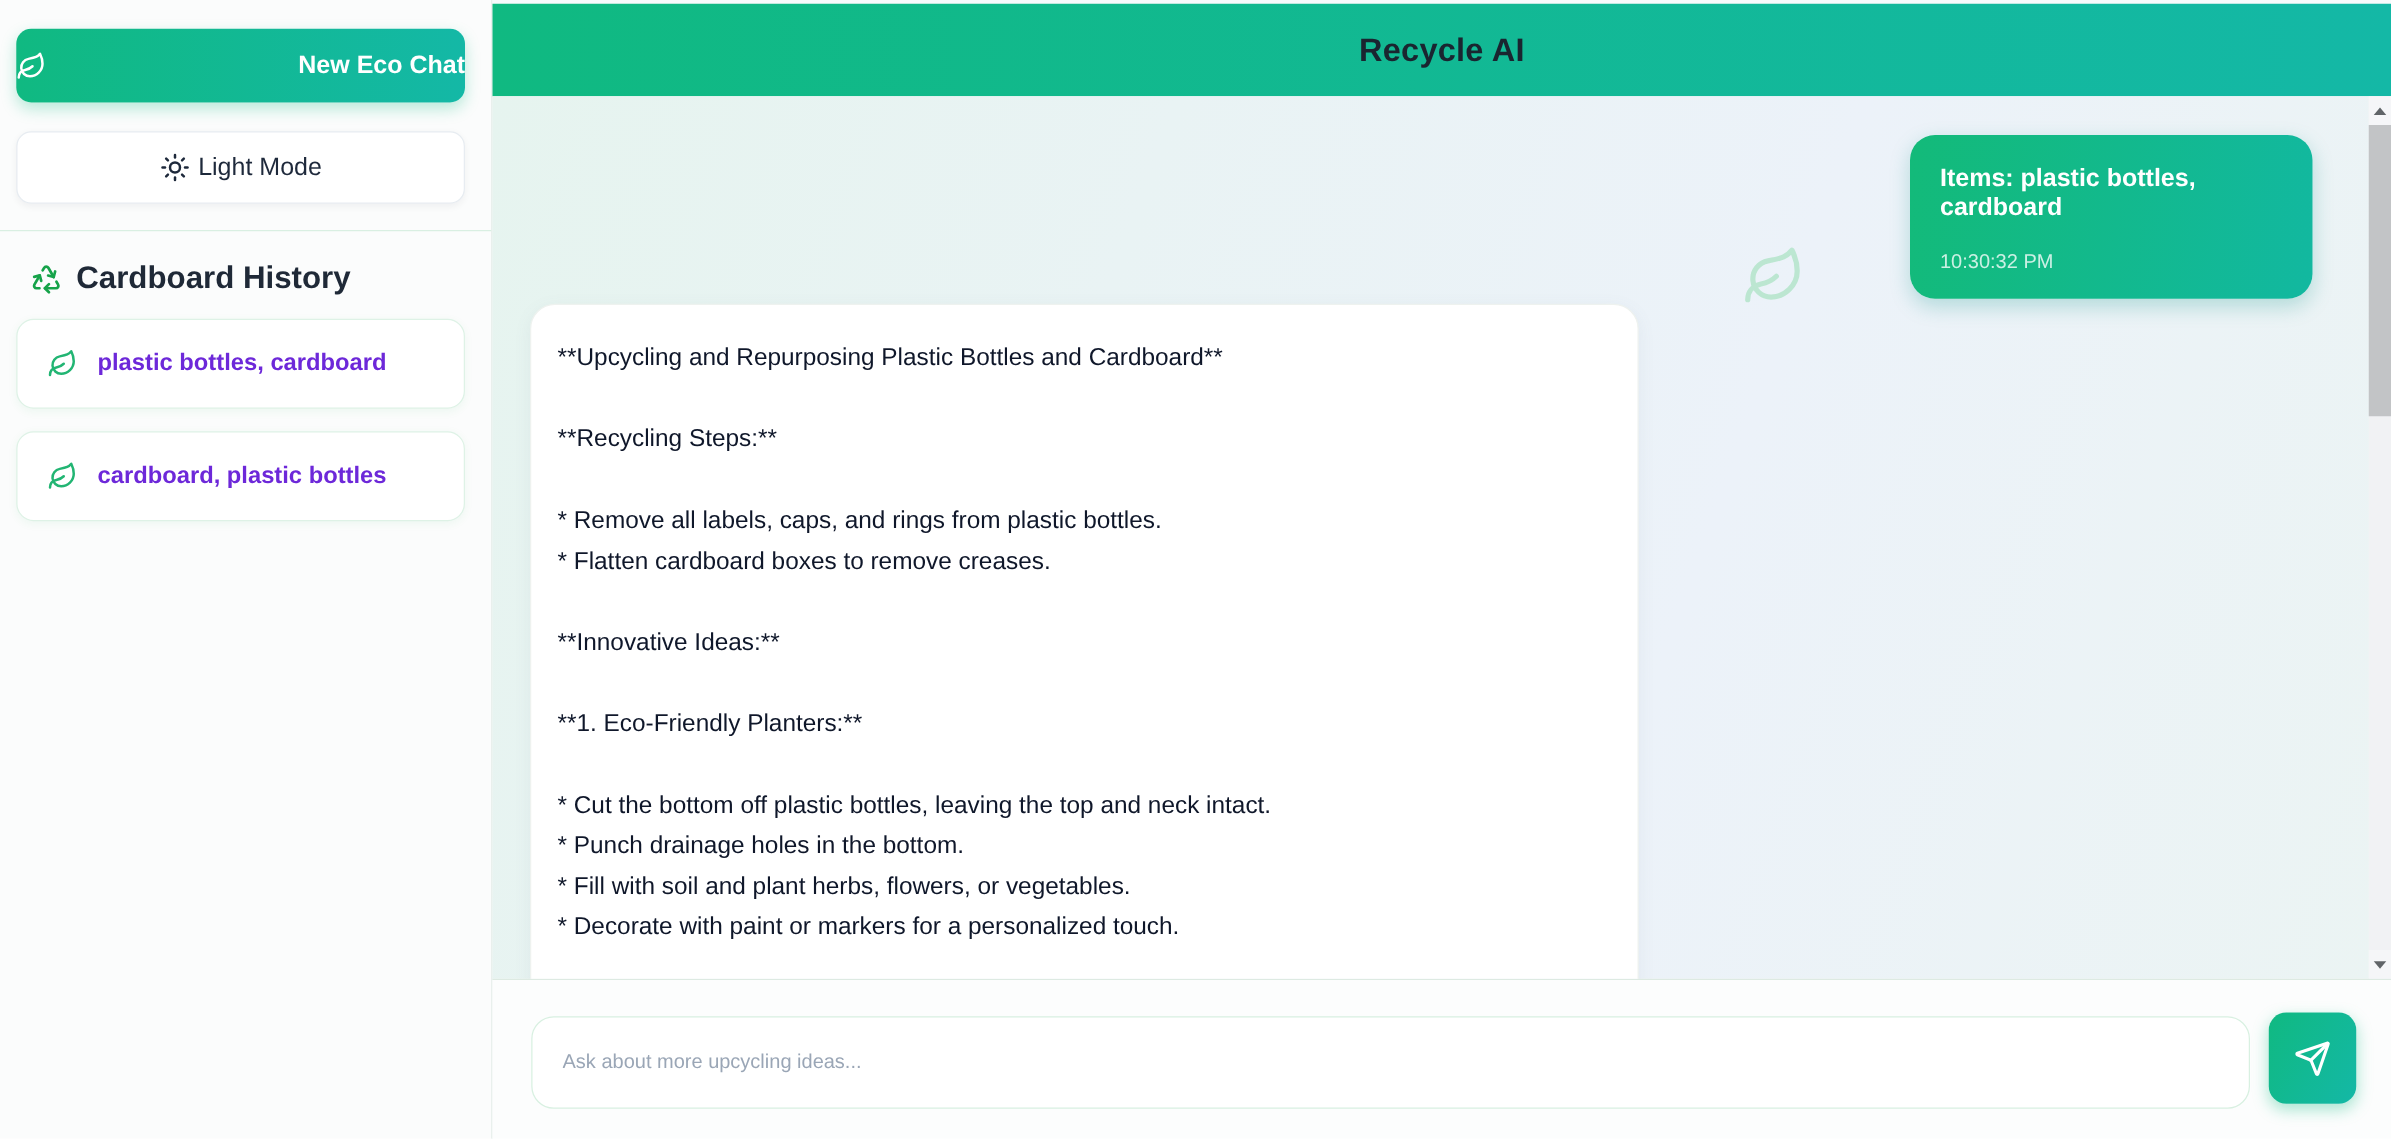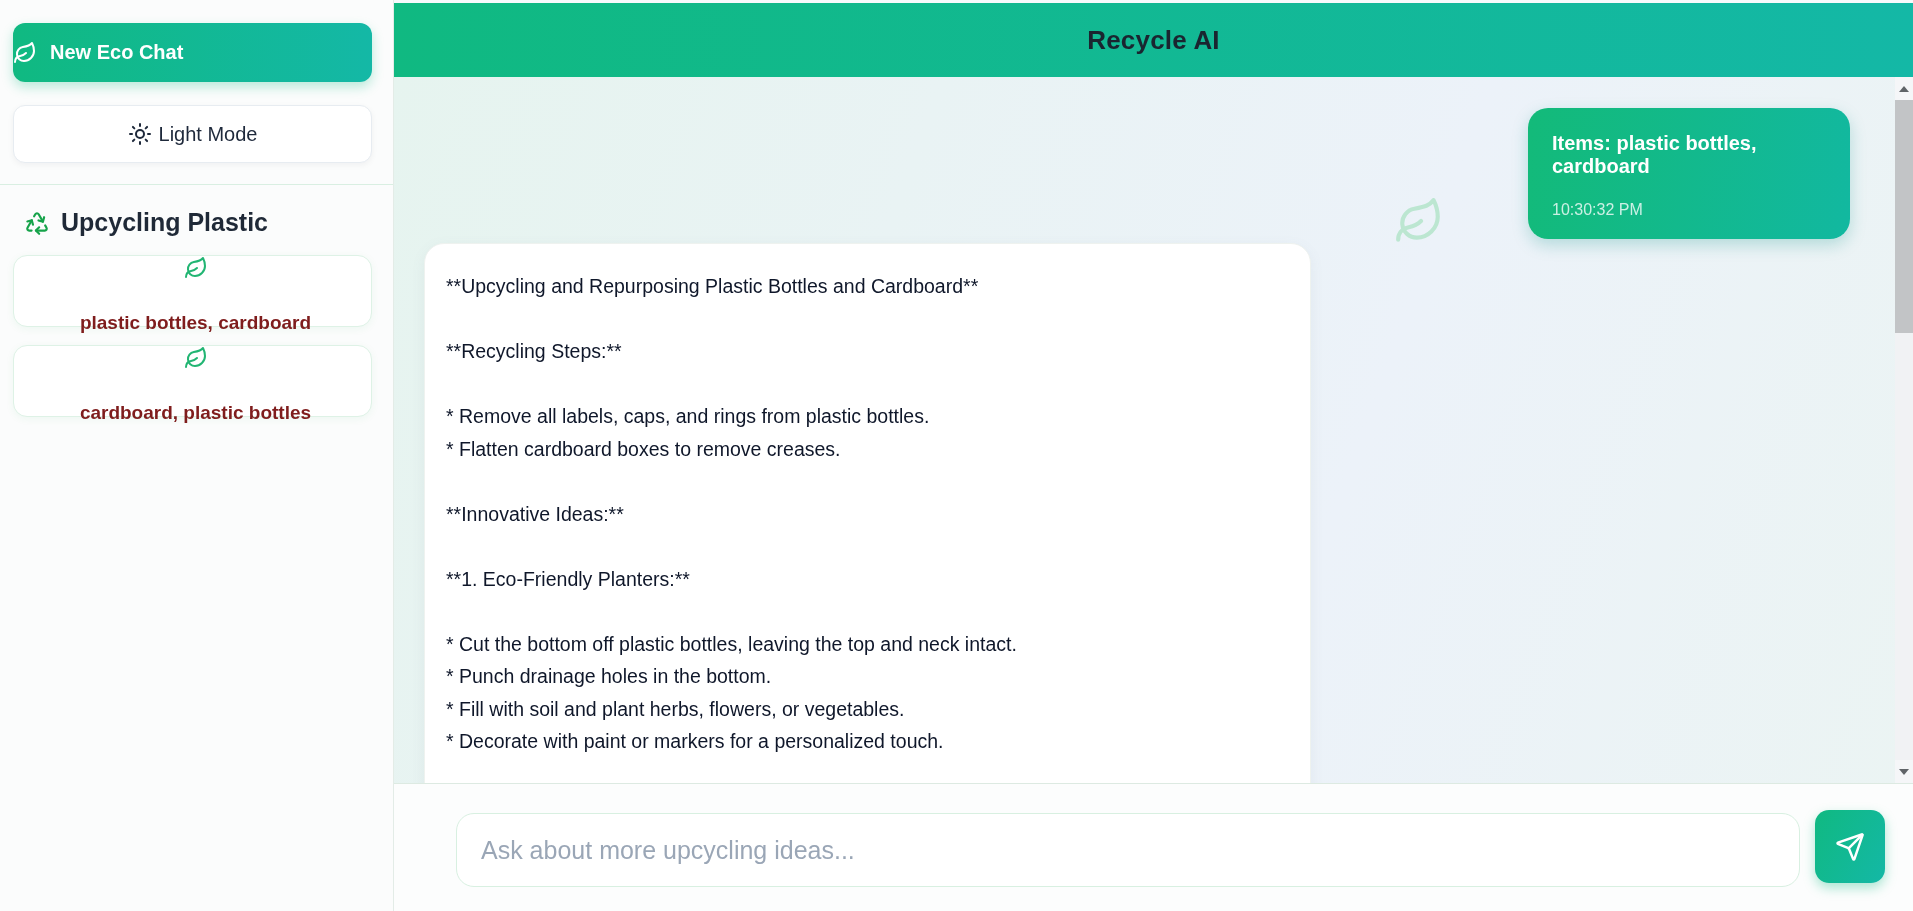--- a/index.html
+++ b/index.html
@@ -11,42 +11,42 @@
   
   .sidebar {
     width: 394px; min-width: 394px; height: 100%;
     background: #fbfcfc; border-right: 1px solid #e3ece7;
     padding: 23px 21px 0 13px;
   }
   .btn-new {
     width: 100%; height: 59px; border: none; border-radius: 12px;
     background: linear-gradient(90deg, #10b981, #14b8a6);
     color: #ffffff; font-family: inherit; font-size: 20px; font-weight: 600;
-    display: flex; align-items: center; justify-content: flex-start; gap: 13px;
+    display: flex; align-items: center; justify-content: space-between; gap: 13px;
     box-shadow: 0 5px 12px rgba(16,185,129,.28); cursor: pointer;
   }
   .btn-light {
     margin-top: 23px; width: 100%; height: 58px; border-radius: 12px;
     background: #ffffff; border: 1px solid #e7ecf1; color: #1e293b;
     font-family: inherit; font-size: 20px; font-weight: 500;
     display: flex; align-items: center; justify-content: center; gap: 7px;
     box-shadow: 0 2px 6px rgba(15,23,42,.05); cursor: pointer;
   }
   .sidebar-divider { margin: 21px -21px 0 -13px; border-bottom: 1px solid #d9efe2; }
   .history-title {
     margin-top: 23px; padding-left: 11px;
     display: flex; align-items: center; gap: 11px;
     font-size: 25px; font-weight: 700; color: #1f2937;
   }
   .history-card {
     margin-top: 18px; height: 72px; border-radius: 14px;
     background: #ffffff; border: 1px solid #def2e6;
     box-shadow: 0 2px 8px rgba(22,163,74,.06);
-    display: flex; align-items: center; padding: 0 18px 0 24px; gap: 32px;
-    font-size: 19px; font-weight: 700; color: #7f1d1d; cursor: pointer; flex-direction: column;
+    display: flex; align-items: center; padding: 0 18px 0 24px; gap: 16px;
+    font-size: 19px; font-weight: 700; color: #6d28d9; cursor: pointer;
   }
   .icon { display: inline-flex; flex: none; }
   .green-ic { color: #22b573; }
 
   
   .main { flex: 1; display: flex; flex-direction: column; min-width: 0; justify-content: center; }
   .top-strip { height: 3px; background: #f7fafc; }
   .header {
     height: 74px; background: linear-gradient(90deg, #10b981, #14b8a6);
     display: flex; align-items: center; justify-content: center;
@@ -88,22 +88,22 @@
   .arr-down { width: 0; height: 0; border-left: 5px solid transparent; border-right: 5px solid transparent; border-top: 6px solid #606468; }
   .sb-thumb { position: absolute; left: 0; top: 23px; width: 18px; height: 233px; background: #c2c4c6; cursor: grab; }
 
   
   .inputbar {
     height: 127px; background: #fcfdfd;
     display: flex; align-items: flex-start; padding: 29px 28px 0 31px; gap: 15px;
   }
   .input {
     flex: 1; height: 74px; border: 1.5px solid #d8f0e1; border-radius: 18px;
-    background: #ffffff; font-family: inherit; font-size: 25px; color: #334155;
-    padding: 0 24px; outline: none; margin-left: 31px;
+    background: #ffffff; font-family: inherit; font-size: 16px; color: #334155;
+    padding: 0 24px; outline: none;
   }
   .input::placeholder { color: #9aa6b6; }
   .send-btn {
     width: 70px; height: 73px; margin-top: -3px; border: none; border-radius: 14px;
     background: linear-gradient(120deg, #10b981, #14b8a6);
     display: flex; align-items: center; justify-content: center;
     box-shadow: 0 5px 12px rgba(16,185,129,.35); cursor: pointer; color: #fff;
   }
 </style>
 </head>
@@ -145,21 +145,21 @@
       <span class="icon green-ic">
         <svg width="26" height="26" viewBox="0 0 24 24" fill="none" stroke="#16a34a" stroke-width="2" stroke-linecap="round" stroke-linejoin="round">
             <path d="M7 19H4.815a1.83 1.83 0 0 1-1.57-.881 1.785 1.785 0 0 1-.004-1.784L7.196 9.5"></path>
             <path d="M11 19h8.203a1.83 1.83 0 0 0 1.556-.89 1.784 1.784 0 0 0 0-1.775l-1.226-2.12"></path>
             <path d="m14 16-3 3 3 3"></path>
             <path d="M8.293 13.596 7.196 9.5 3.1 10.598"></path>
             <path d="m9.344 5.811 1.093-1.892A1.83 1.83 0 0 1 11.985 3a1.784 1.784 0 0 1 1.546.888l3.943 6.843"></path>
             <path d="m13.378 9.633 4.096 1.097 1.097-4.096"></path>
           </svg>
       </span>
-      <span>Upcycling Plastic</span>
+      <span>Cardboard History</span>
     </div>
 
     <div class="history-card">
       <span class="icon green-ic">
         <svg width="24" height="24" viewBox="0 0 24 24" fill="none" stroke="#22b573" stroke-width="2" stroke-linecap="round" stroke-linejoin="round">
             <path d="M11 20A7 7 0 0 1 9.8 6.1C15.5 5 17 4.48 19 2c1 2 2 4.18 2 8 0 5.5-4.78 10-10 10Z"></path>
             <path d="M2 21c0-3 1.85-5.36 5.08-6C9.5 14.52 12 13 13 12"></path>
           </svg>
       </span>
       <span>plastic bottles, cardboard</span>

